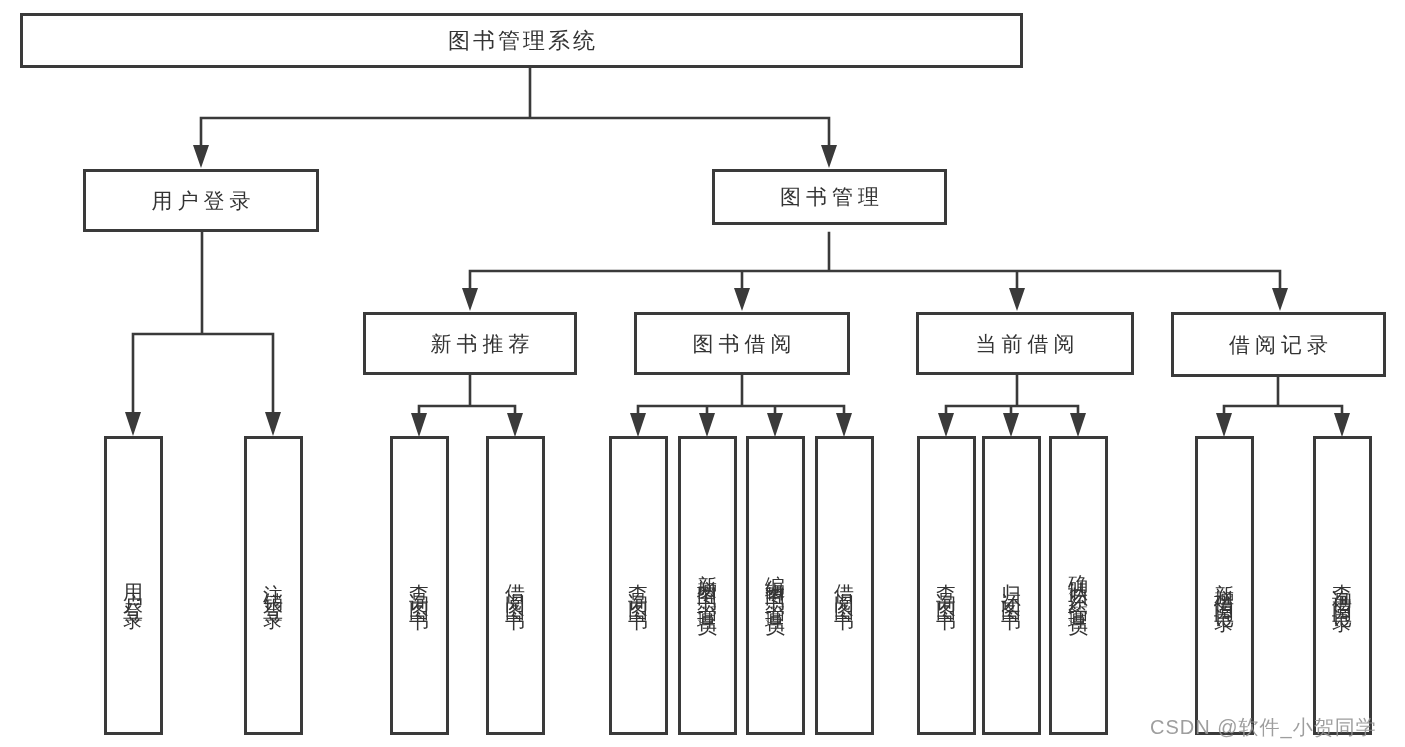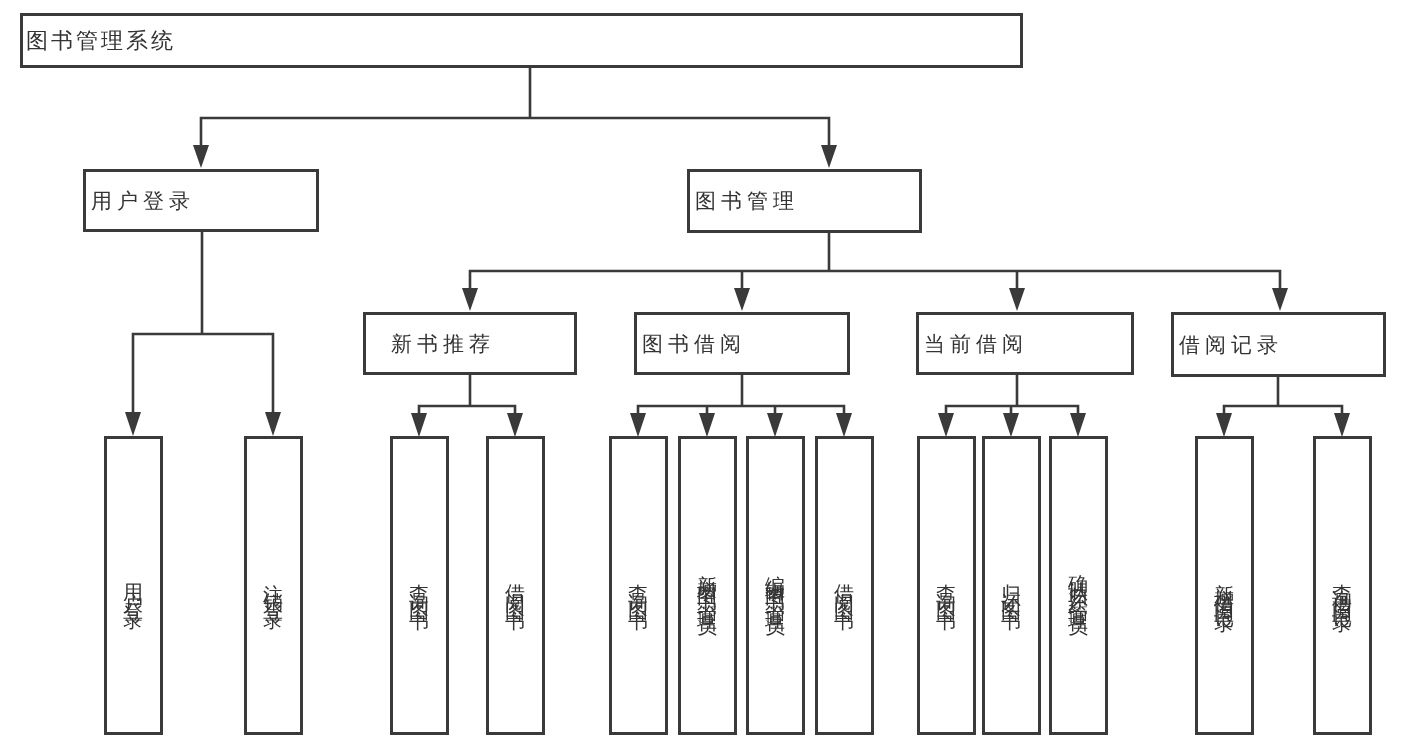--- a/index.html
+++ b/index.html
@@ -33,20 +33,21 @@
     fill: #3a3a3a;
     stroke: none;
   }
   .node {
     position: absolute;
     box-sizing: border-box;
     border: 3px solid #3a3a3a;
     background: #ffffff;
     display: flex;
     align-items: center;
+    justify-content: center;
     z-index: 2;
     color: #333333;
   }
   .node-h span {
     font-size: 21px;
     letter-spacing: 5px;
     text-indent: 5px;
     white-space: nowrap;
     color: #333333;
   }
@@ -120,21 +121,21 @@
     <path class="ar" d="M1216,413 H1232 L1224,437 Z M1334,413 H1350 L1342,437 Z"></path>
   </svg>
 
   <div class="node node-h node-root" style="left:20px; top:13px; width:1003px; height:55px;">
     <span>图书管理系统</span>
   </div>
 
   <div class="node node-h" style="left:83px; top:169px; width:236px; height:63px;">
     <span>用户登录</span>
   </div>
-  <div class="node node-h" style="left:687px; top:169px; width:235px; height:64px;">
+  <div class="node node-h" style="left:712px; top:169px; width:235px; height:56px;">
     <span>图书管理</span>
   </div>
 
   <div class="node node-h" style="left:363px; top:312px; width:214px; height:63px;padding-left:20px;">
     <span>新书推荐</span>
   </div>
   <div class="node node-h" style="left:634px; top:312px; width:216px; height:63px;">
     <span>图书借阅</span>
   </div>
   <div class="node node-h" style="left:908px; top:312px; width:218px; height:63px;margin-left:8px;">
@@ -181,14 +182,15 @@
     <span>确认归还（管理员）</span>
   </div>
 
   <div class="leaf long" style="left:1195px;">
     <span>新增借阅记录</span>
   </div>
   <div class="leaf long" style="left:1313px;">
     <span>查询借阅记录</span>
   </div>
 
+  <div class="watermark">CSDN @软件_小贺同学</div>
 
 </div>
 
 </body></html>

